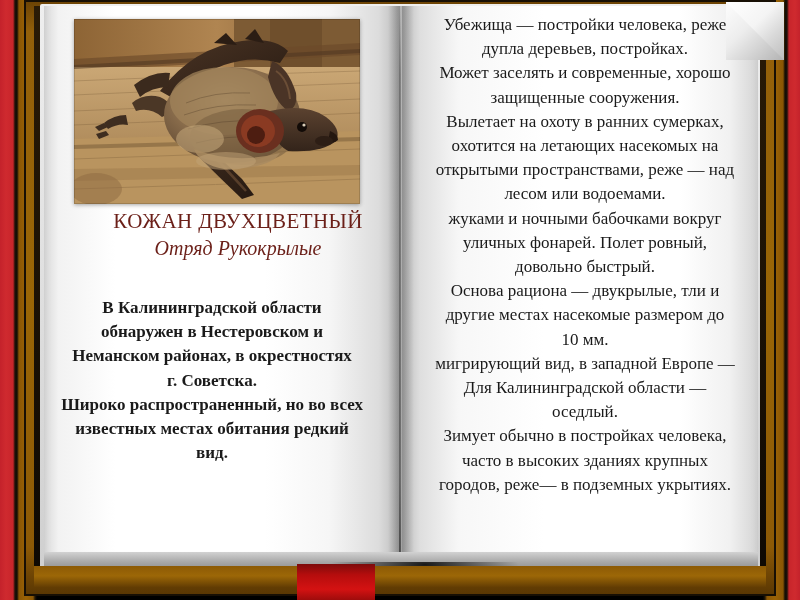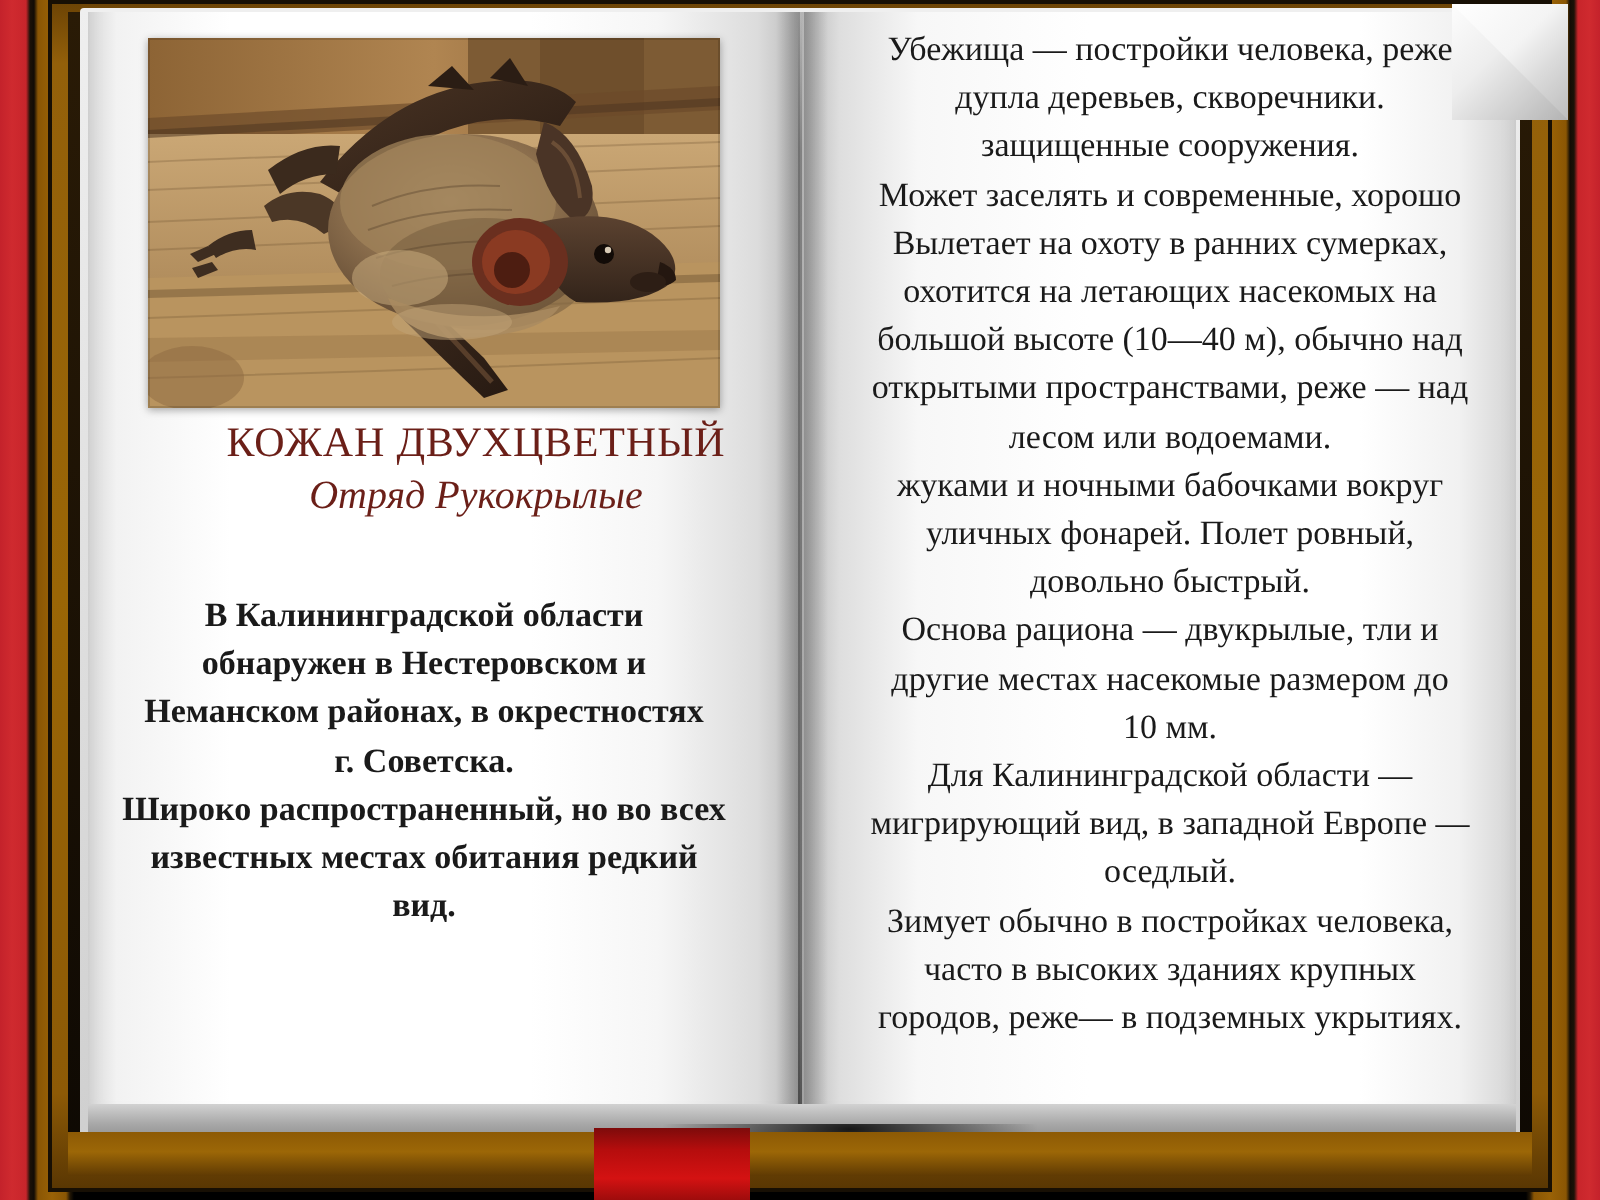--- a/index.html
+++ b/index.html
@@ -225,35 +225,34 @@
       <p>обнаружен в Нестеровском и</p>
       <p>Неманском районах, в окрестностях</p>
       <p>г. Советска.</p>
       <p>Широко распространенный, но во всех</p>
       <p>известных местах обитания редкий</p>
       <p>вид.</p>
     </div>
 
   <div class="body-right">
       <p>Убежища — постройки человека, реже</p>
-      <p>дупла деревьев, скворечники.</p>
+      <p>дупла деревьев, постройках.</p>
+      <p>Может заселять и современные, хорошо</p>
       <p>защищенные сооружения.</p>
-      <p>Может заселять и современные, хорошо</p>
       <p>Вылетает на охоту в ранних сумерках,</p>
       <p>охотится на летающих насекомых на</p>
-      <p>большой высоте (10—40 м), обычно над</p>
       <p>открытыми пространствами, реже — над</p>
       <p>лесом или водоемами.</p>
       <p>жуками и ночными бабочками вокруг</p>
       <p>уличных фонарей. Полет ровный,</p>
       <p>довольно быстрый.</p>
       <p>Основа рациона — двукрылые, тли и</p>
       <p>другие местах насекомые размером до</p>
       <p>10 мм.</p>
+      <p>мигрирующий вид, в западной Европе —</p>
       <p>Для Калининградской области —</p>
-      <p>мигрирующий вид, в западной Европе —</p>
       <p>оседлый.</p>
       <p>Зимует обычно в постройках человека,</p>
       <p>часто в высоких зданиях крупных</p>
       <p>городов, реже— в подземных укрытиях.</p>
     </div>
 
 </div>
 
 </body></html>

